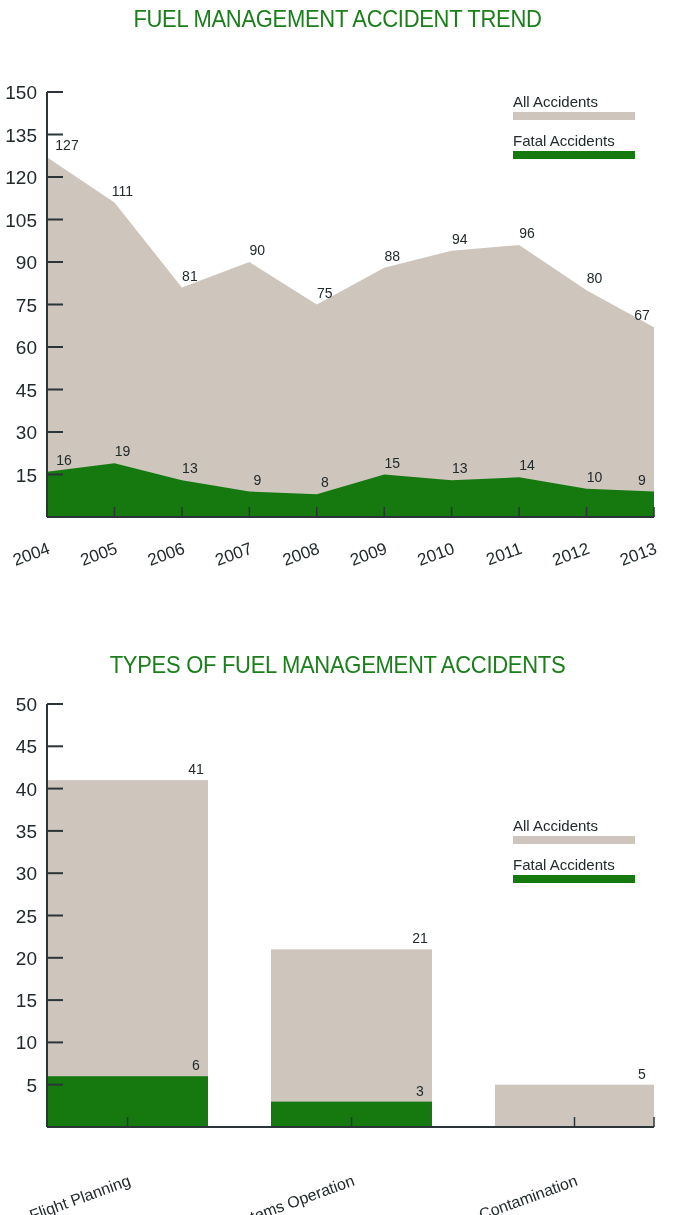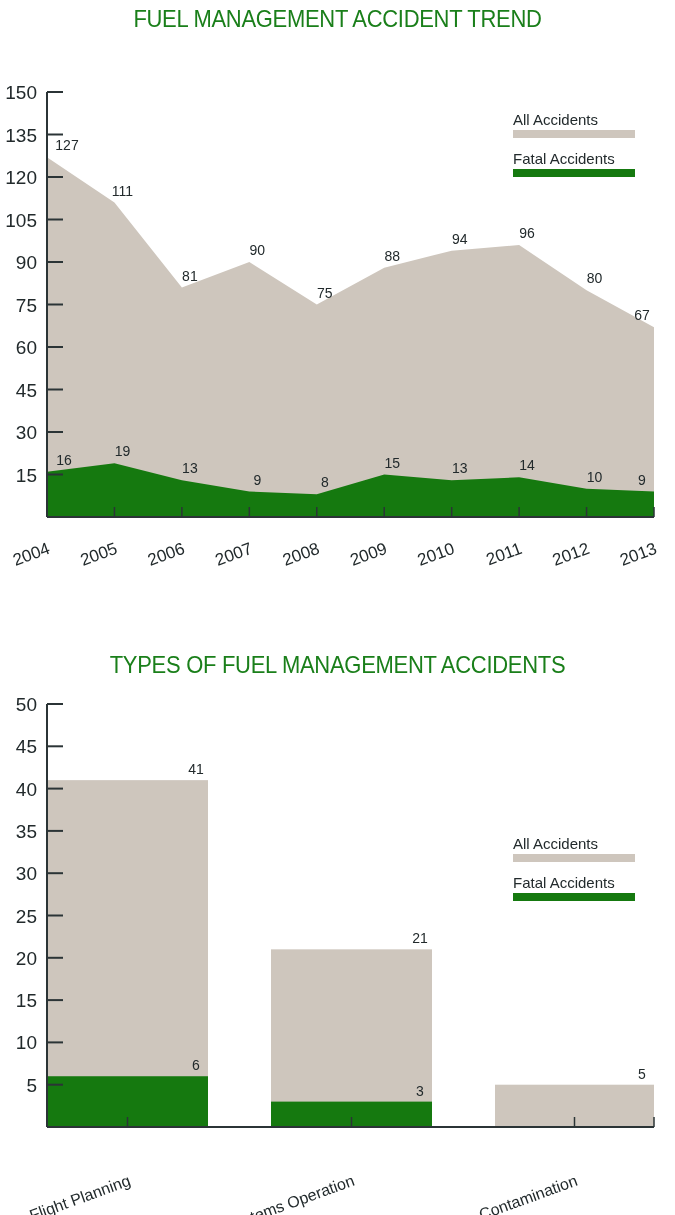--- a/index.html
+++ b/index.html
@@ -3,21 +3,21 @@
 <meta charset="utf-8">
 <style>
   html, body { margin: 0; padding: 0; background: #ffffff; }
   body { width: 675px; height: 1215px; position: relative; overflow: hidden;
          font-family: "Liberation Sans", sans-serif; color: #222a2c; }
   .title { position: absolute; left: 0; width: 675px; text-align: center;
            color: #1a7f1a; font-size: 22px; font-weight: normal; letter-spacing: -0.3px;
            transform: scaleY(1.08); }
   svg { position: absolute; left: 0; }
   svg text { font-family: "Liberation Sans", sans-serif; fill: #222a2c; }
-  .legend { position: absolute; width: 125px; margin-top: 18px; }
+  .legend { position: absolute; width: 125px; }
   .legend .lbl { font-size: 15px; color: #222a2c; display: block; line-height: 18px; }
   .legend .swatch { display: block; height: 8px; width: 122px; margin-top: 1px; margin-bottom: 12px; }
 </style>
 </head>
 <body>
 
 <div class="title" style="top:6px;">FUEL MANAGEMENT ACCIDENT TREND</div>
 <svg id="trend" width="675" height="580" style="top:0;">
     <path d="M47,517 L47,157.16666666666669 L114.44444444444444,202.5 L181.88888888888889,287.5 L249.33333333333334,262 L316.77777777777777,304.5 L384.22222222222223,267.66666666666663 L451.6666666666667,250.66666666666669 L519.1111111111111,245 L586.5555555555555,290.33333333333337 L654,327.16666666666663 L654,517 Z" fill="#cec6bd"></path>
     <path d="M47,517 L47,471.6666666666667 L114.44444444444444,463.1666666666667 L181.88888888888889,480.1666666666667 L249.33333333333334,491.5 L316.77777777777777,494.3333333333333 L384.22222222222223,474.5 L451.6666666666667,480.1666666666667 L519.1111111111111,477.3333333333333 L586.5555555555555,488.6666666666667 L654,491.5 L654,517 Z" fill="#15790f"></path>

